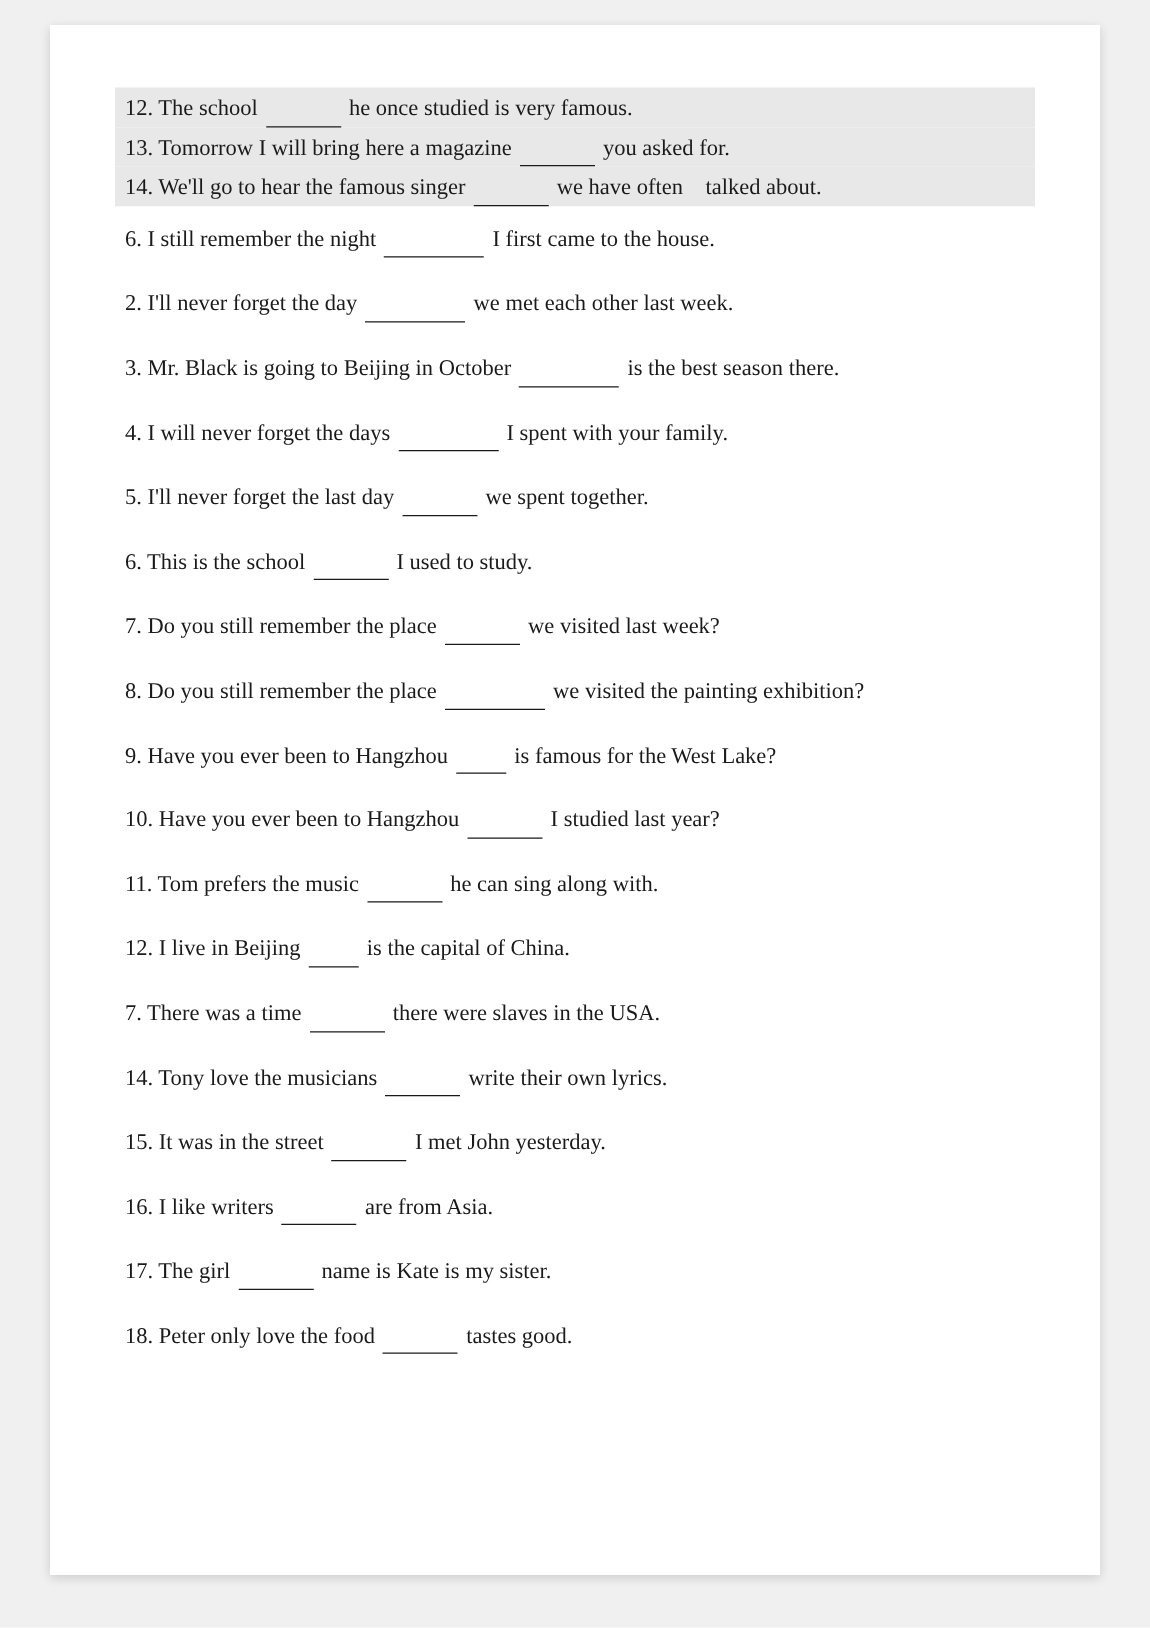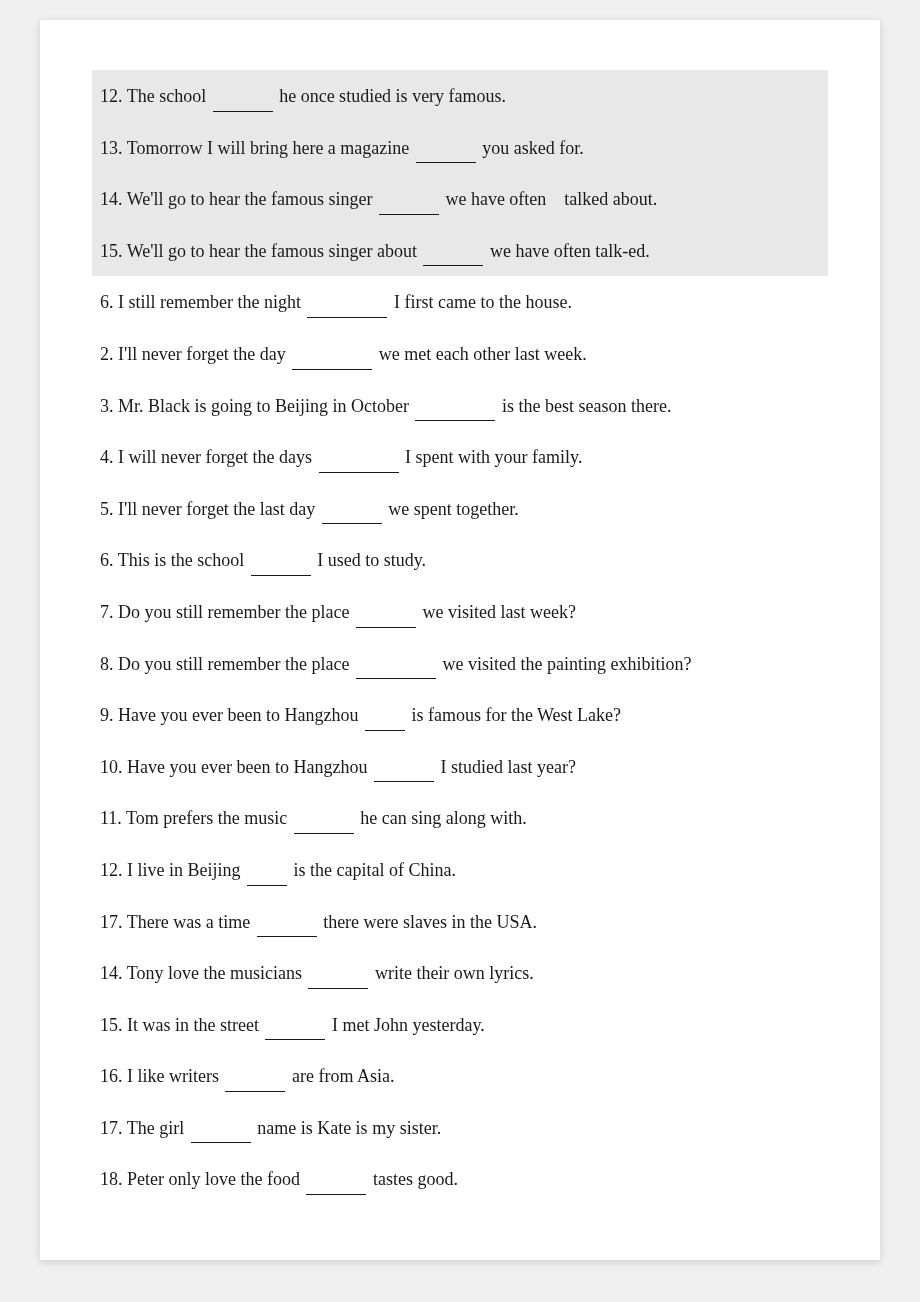--- a/index.html
+++ b/index.html
@@ -34,21 +34,21 @@
     }
 
     .sentence-item {
       padding: 10px 0;
       line-height: 1.7;
       font-size: 18px;
     }
 
     .sentence-item.highlighted {
       background-color: #e8e8e8;
-      padding: 10px 8px;
+      padding: 0 8px;
       margin: 0 -8px;
     }
 
     .blank {
       display: inline-block;
       border-bottom: 1.5px solid #1a1a1a;
       min-width: 50px;
       margin: 0 2px;
       vertical-align: bottom;
     }
@@ -74,25 +74,20 @@
       <span class="blank blank-medium">&nbsp;&nbsp;&nbsp;&nbsp;&nbsp;&nbsp;</span>
       <span>you asked for.</span>
     </li>
 
     <li class="sentence-item highlighted">
       <span>14. We'll go to hear the famous singer</span>
       <span class="blank blank-medium">&nbsp;&nbsp;&nbsp;&nbsp;&nbsp;&nbsp;</span>
       <span> we have often &nbsp;&nbsp; talked about.</span>
     </li>
 
-    <li class="sentence-item highlighted">
-      <span>15. We'll go to hear the famous singer about</span>
-      <span class="blank blank-medium">&nbsp;&nbsp;&nbsp;&nbsp;&nbsp;&nbsp;</span>
-      <span>we have often talk-ed.</span>
-    </li>
 
 
     <li class="sentence-item">
       <span>6. I still remember the night</span>
       <span class="blank blank-long">&nbsp;&nbsp;&nbsp;&nbsp;&nbsp;&nbsp;&nbsp;&nbsp;</span>
       <span>I first came to the house.</span>
     </li>
 
     <li class="sentence-item">
       <span>2. I'll never forget the day</span>
@@ -154,21 +149,21 @@
       <span> he can sing along with.</span>
     </li>
 
     <li class="sentence-item">
       <span>12. I live in Beijing</span>
       <span class="blank blank-short">&nbsp;&nbsp;&nbsp;&nbsp;</span>
       <span> is the capital of China.</span>
     </li>
 
     <li class="sentence-item">
-      <span>17. There was a time</span>
+      <span>7. There was a time</span>
       <span class="blank blank-medium">&nbsp;&nbsp;&nbsp;&nbsp;&nbsp;&nbsp;</span>
       <span>there were slaves in the USA.</span>
     </li>
 
     <li class="sentence-item">
       <span>14. Tony love the musicians</span>
       <span class="blank blank-medium">&nbsp;&nbsp;&nbsp;&nbsp;&nbsp;&nbsp;</span>
       <span> write their own lyrics.</span>
     </li>
 

